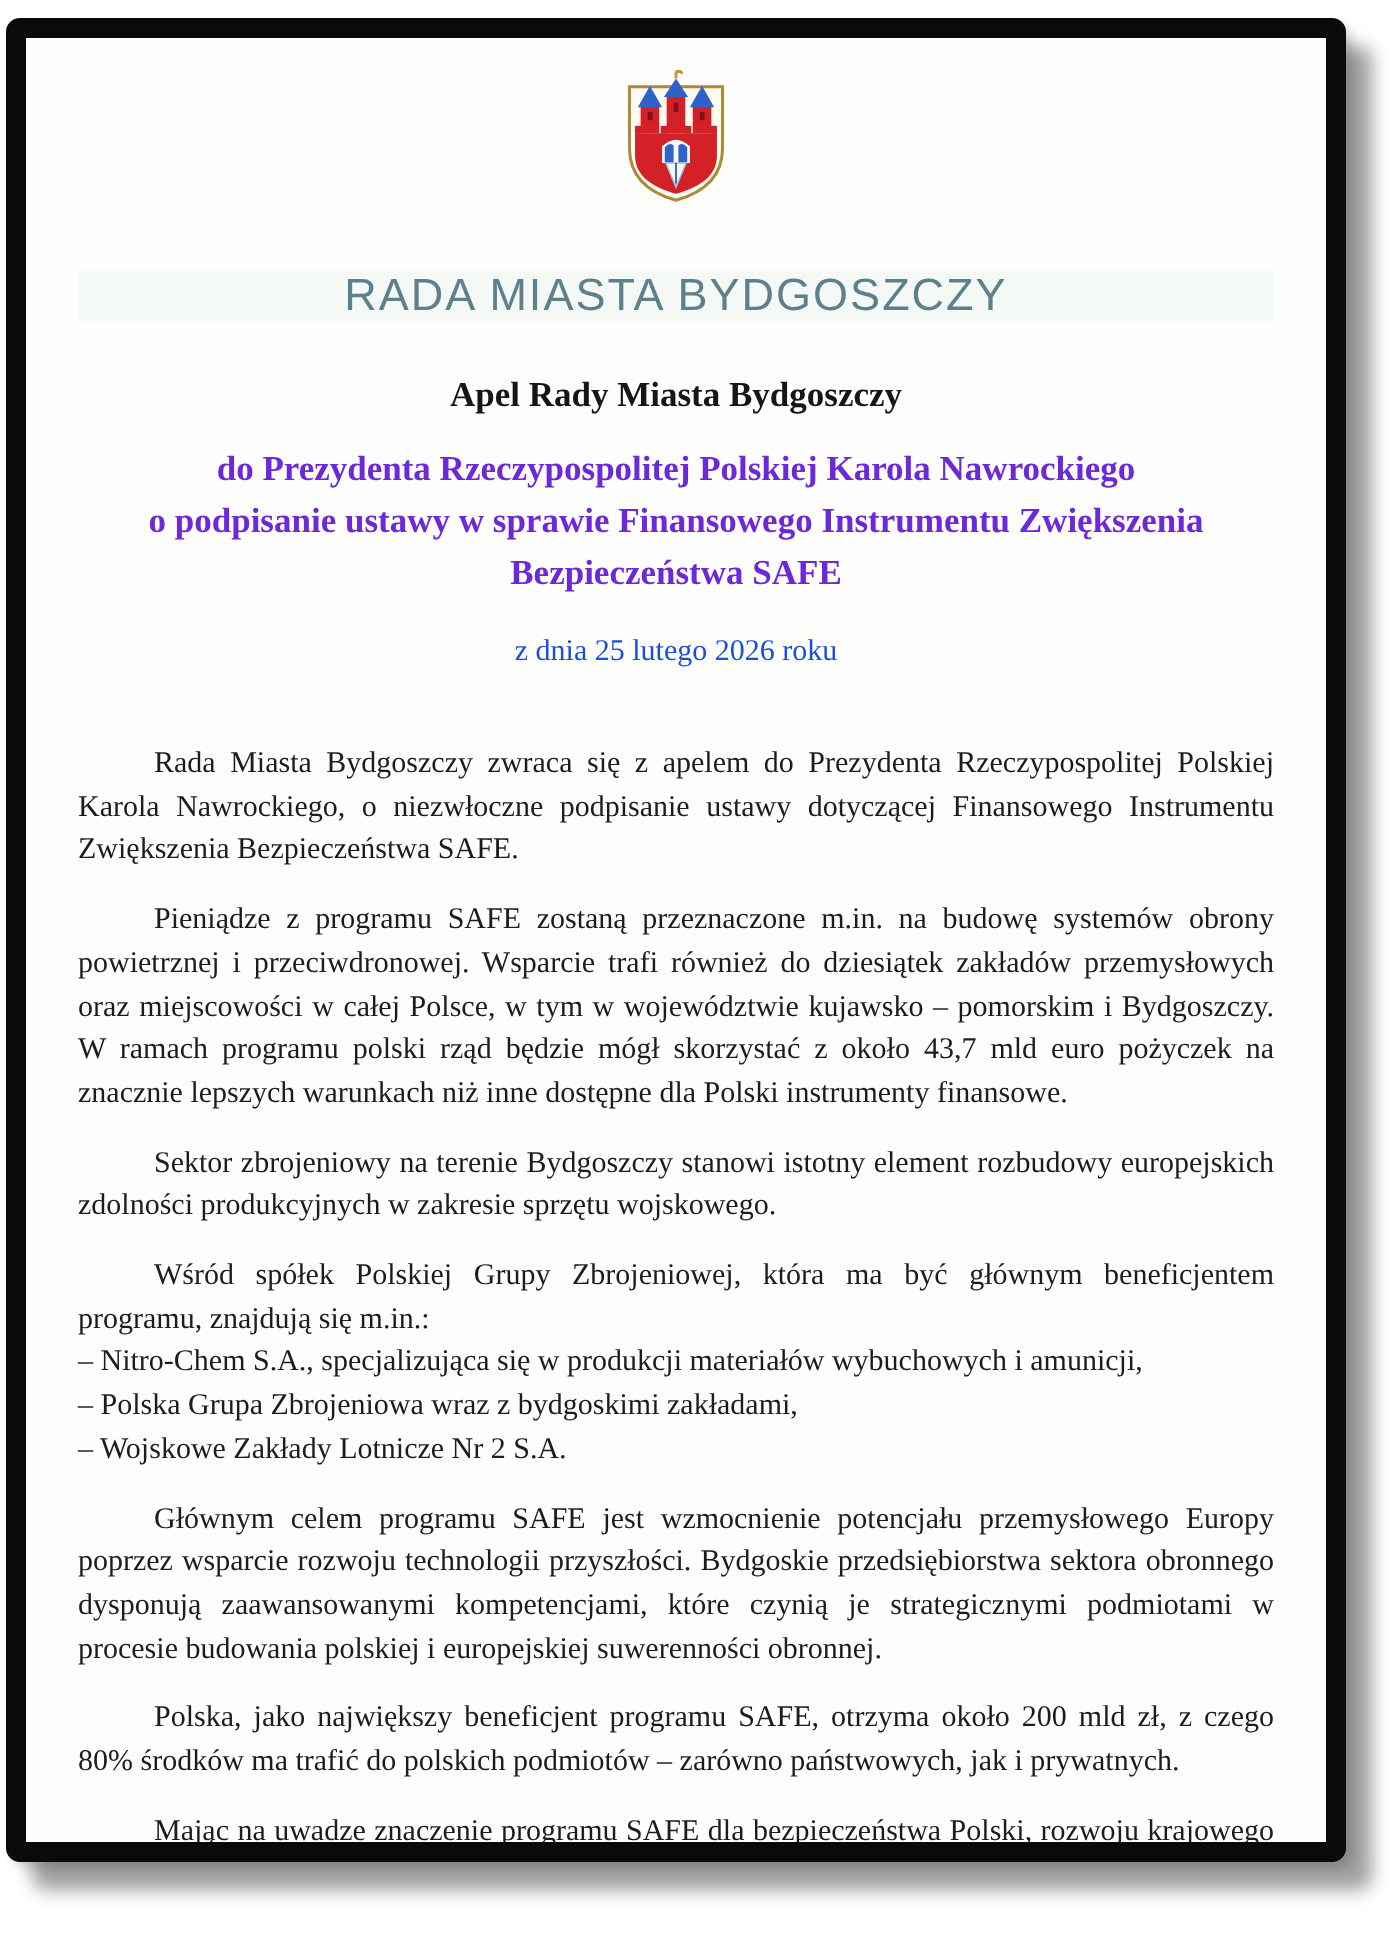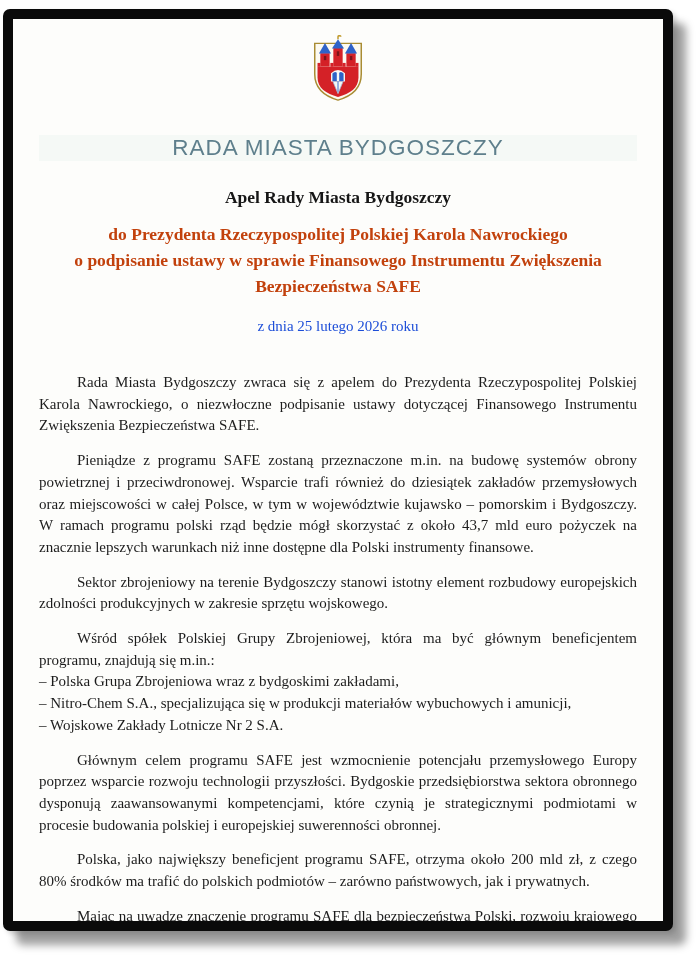--- a/index.html
+++ b/index.html
@@ -22,21 +22,21 @@
   .crest{display:block;margin:16px auto 0;width:56px;height:67px;}
   .org-name{
     margin-top:33px;
     font-family:"Liberation Sans",sans-serif;
     font-size:22.5px;letter-spacing:1px;font-weight:500;
     color:#5e7f8c;
     background:rgba(236,243,239,0.45);
     display:block;
   }
   .title-1{margin:24px 0 0;font-size:17.5px;line-height:24px;font-weight:bold;color:#161616;text-align:center;}
-  .title-rest{margin-top:12px;font-size:17.5px;line-height:26px;font-weight:bold;color:#c2410c;}
+  .title-rest{margin-top:12px;font-size:17.5px;line-height:26px;font-weight:bold;color:#6d28d9;}
   .date{margin-top:19px;font-size:15px;color:#1d4ed8;}
   .body-text{
     margin-top:37px;text-align:justify;
     font-size:15px;line-height:21.7px;color:#1c1c1c;
   }
   .para{margin:0;}
   .indent{text-indent:38px;margin-top:13px;}
   .list-item{text-indent:0;}
 </style>
 </head>
@@ -89,22 +89,22 @@
       <div>Bezpieczeństwa SAFE</div>
     </div>
 
     <div class="date">z dnia 25 lutego 2026 roku</div>
 
     <div class="body-text">
       <p class="para indent">Rada Miasta Bydgoszczy zwraca się z apelem do Prezydenta Rzeczypospolitej Polskiej Karola Nawrockiego, o niezwłoczne podpisanie ustawy dotyczącej Finansowego Instrumentu Zwiększenia Bezpieczeństwa SAFE.</p>
       <p class="para indent">Pieniądze z programu SAFE zostaną przeznaczone m.in. na budowę systemów obrony powietrznej i przeciwdronowej. Wsparcie trafi również do dziesiątek zakładów przemysłowych oraz miejscowości w całej Polsce, w tym w województwie kujawsko – pomorskim i Bydgoszczy. W ramach programu polski rząd będzie mógł skorzystać z około 43,7 mld euro pożyczek na znacznie lepszych warunkach niż inne dostępne dla Polski instrumenty finansowe.</p>
       <p class="para indent">Sektor zbrojeniowy na terenie Bydgoszczy stanowi istotny element rozbudowy europejskich zdolności produkcyjnych w zakresie sprzętu wojskowego.</p>
       <p class="para indent">Wśród spółek Polskiej Grupy Zbrojeniowej, która ma być głównym beneficjentem programu, znajdują się m.in.:</p>
+      <p class="para list-item">– Nitro-Chem S.A., specjalizująca się w produkcji materiałów wybuchowych i amunicji,</p>
       <p class="para list-item">– Polska Grupa Zbrojeniowa wraz z bydgoskimi zakładami,</p>
-      <p class="para list-item">– Nitro-Chem S.A., specjalizująca się w produkcji materiałów wybuchowych i amunicji,</p>
       <p class="para list-item">– Wojskowe Zakłady Lotnicze Nr 2 S.A.</p>
       <p class="para indent">Głównym celem programu SAFE jest wzmocnienie potencjału przemysłowego Europy poprzez wsparcie rozwoju technologii przyszłości. Bydgoskie przedsiębiorstwa sektora obronnego dysponują zaawansowanymi kompetencjami, które czynią je strategicznymi podmiotami w procesie budowania polskiej i europejskiej suwerenności obronnej.</p>
       <p class="para indent">Polska, jako największy beneficjent programu SAFE, otrzyma około 200 mld zł, z czego 80% środków ma trafić do polskich podmiotów – zarówno państwowych, jak i prywatnych.</p>
       <p class="para indent">Mając na uwadze znaczenie programu SAFE dla bezpieczeństwa Polski, rozwoju krajowego przemysłu obronnego oraz wzmocnienia potencjału gospodarczego polskich miast, w tym Bydgoszczy, Rada Miasta Bydgoszczy zwraca się z apelem o podpisanie ustawy oraz umożliwienie jej niezwłocznego wejścia w życie.</p>
     </div>
 
   </div>
 </div>
 
 </body></html>

